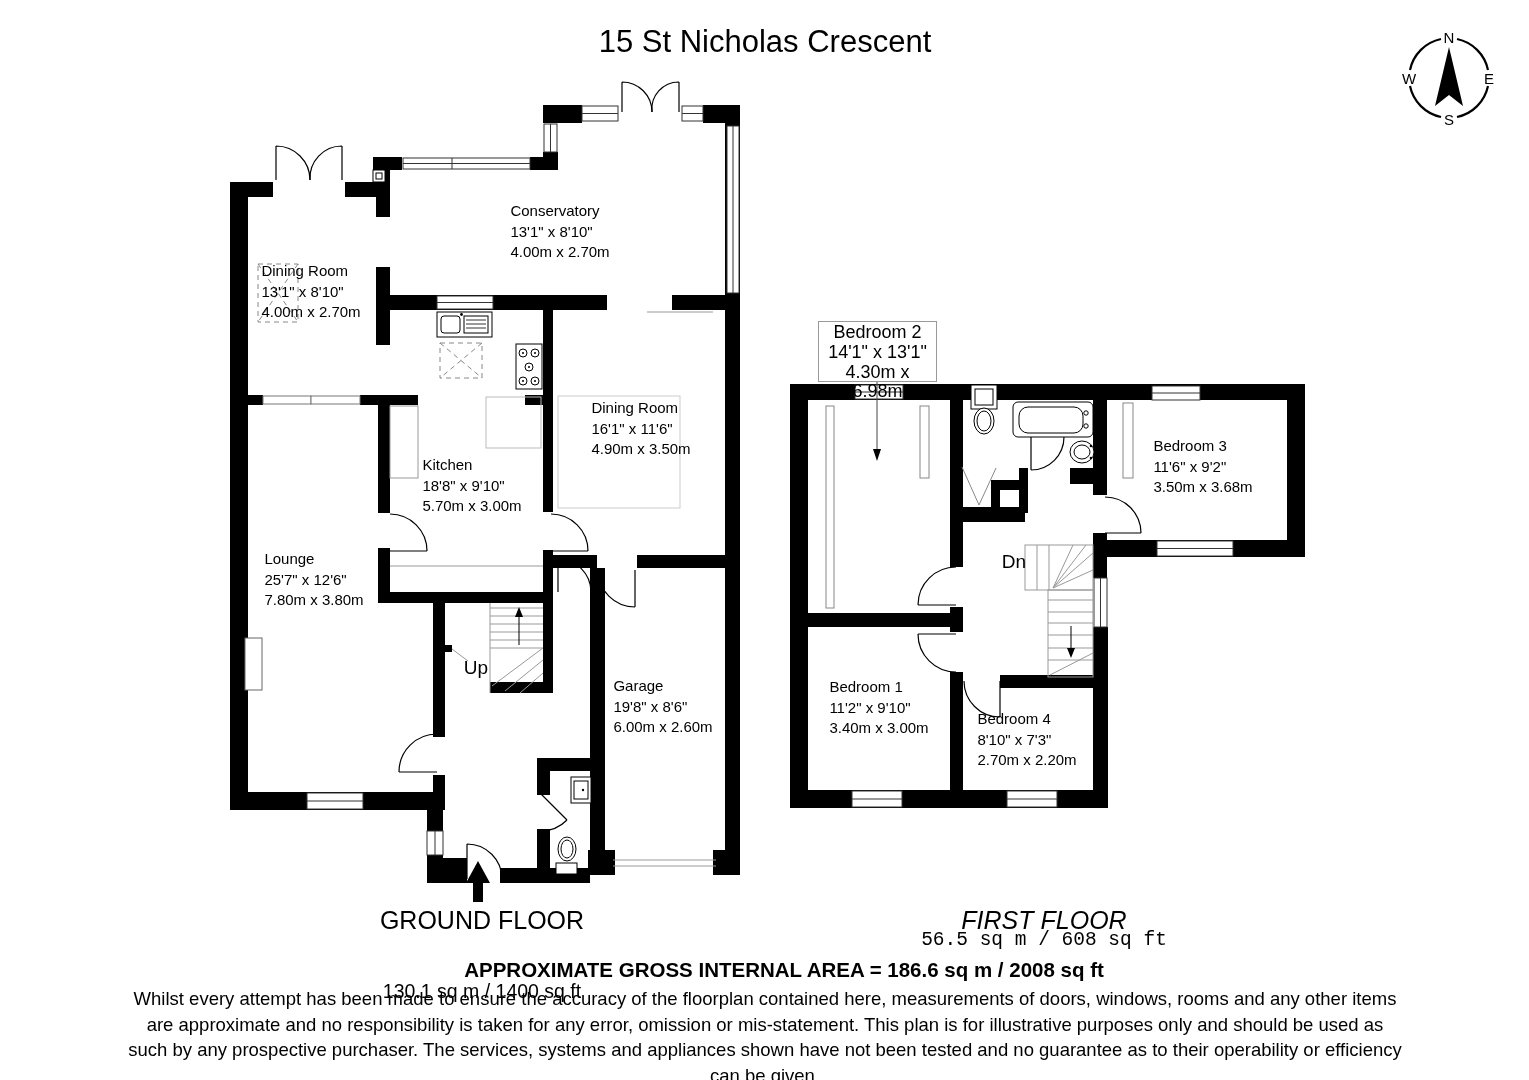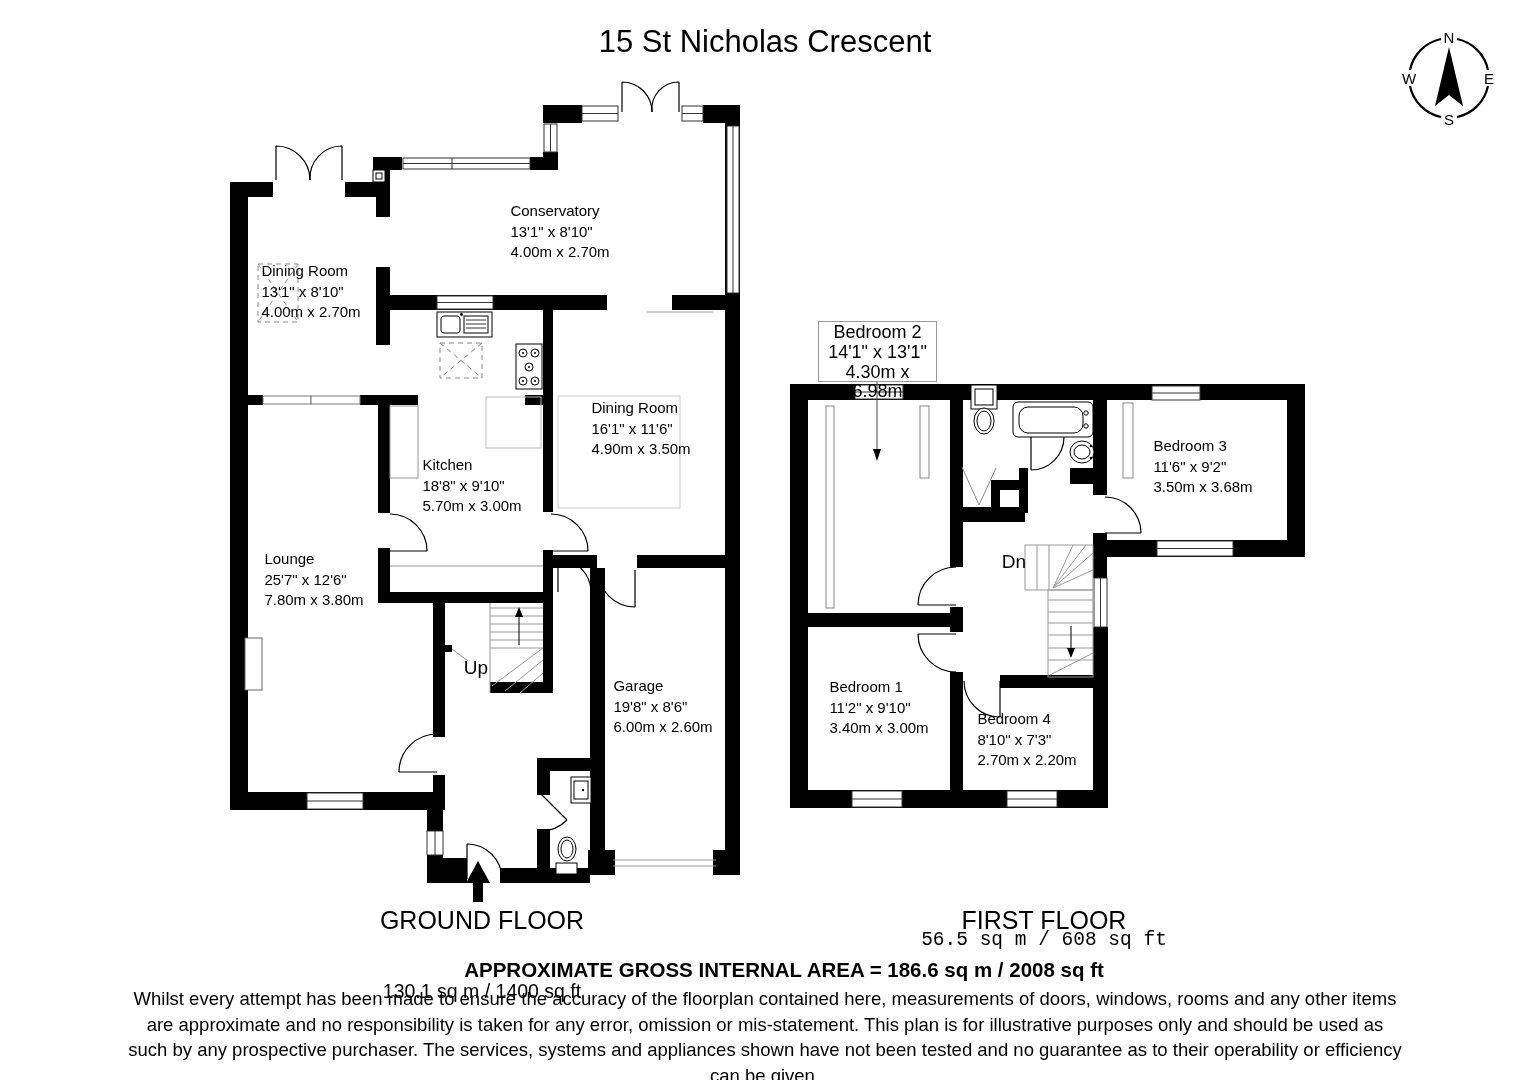--- a/index.html
+++ b/index.html
@@ -311,18 +311,18 @@
 </div>
 <div class="txt room-label" style="left:1027px;top:709px;">
   <span class="rn">Bedroom 4</span>
   <span class="rd">8'10" x 7'3"</span>
   <span class="rd">2.70m x 2.20m</span>
 </div>
 <div class="txt stair-label" style="left:1014px;top:551px;">Dn</div>
 
 <div class="txt floor-name" style="left:482px;top:906px;">GROUND FLOOR</div>
 <div class="txt floor-area" style="left:482px;top:980px;">130.1 sq m / 1400 sq ft</div>
-<div class="txt floor-name" style="left:1044px;top:906px;">FIRST FLOOR</div>
+<div class="txt floor-name" style="left:1044px;top:906px;font-style:italic;">FIRST FLOOR</div>
 <div class="txt floor-area" style="left:1044px;top:929px;font-family:Liberation Mono, monospace;">56.5 sq m / 608 sq ft</div>
 <div class="txt summary" style="left:784px;top:958px;">APPROXIMATE GROSS INTERNAL AREA = 186.6 sq m / 2008 sq ft</div>
 <div class="disclaimer" style="top:986px;">Whilst every attempt has been made to ensure the accuracy of the floorplan contained here, measurements of doors, windows, rooms and any other items are approximate and no responsibility is taken for any error, omission or mis-statement. This plan is for illustrative purposes only and should be used as such by any prospective purchaser. The services, systems and appliances shown have not been tested and no guarantee as to their operability or efficiency can be given.</div>
 
 </div>
 
 </body></html>

